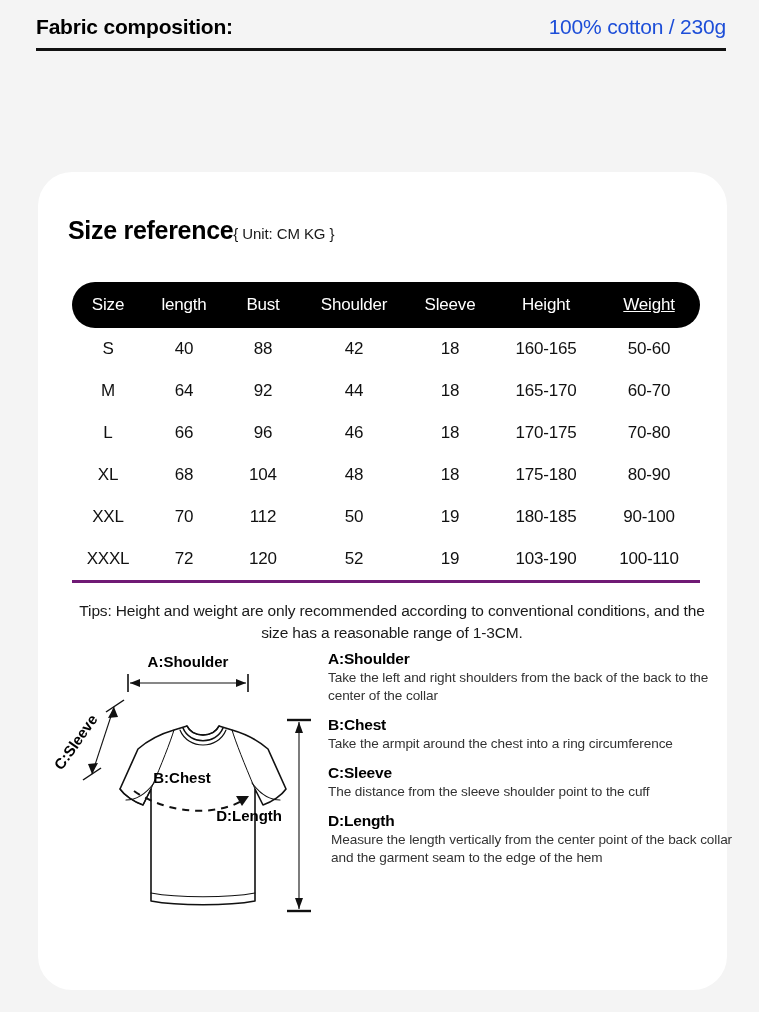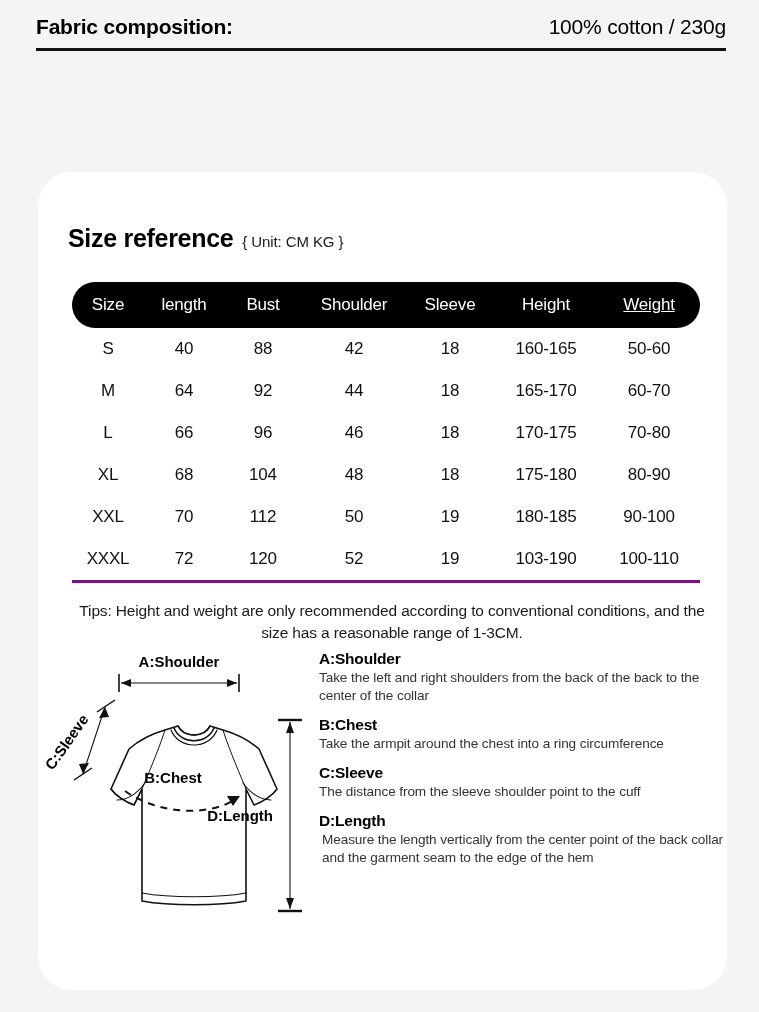--- a/index.html
+++ b/index.html
@@ -33,21 +33,21 @@
   }
   .fabric-label {
     font-size: 21px;
     font-weight: bold;
     color: #000;
     letter-spacing: -0.2px;
   }
   .fabric-value {
     font-size: 21px;
     font-weight: normal;
-    color: #000000;
+    color: #1d4ed8;
     letter-spacing: -0.2px;
   }
   .fabric-rule {
     position: absolute;
     left: 0;
     top: 40px;
     width: 690px;
     height: 3px;
     background: #111;
   }
@@ -60,24 +60,23 @@
     width: 689px;
     height: 818px;
     background: #ffffff;
     border-radius: 34px;
   }
 
   
   .title-row {
     position: absolute;
     left: 30px;
-    top: 52px;
+    top: 44px;
     display: flex;
     align-items: baseline;
-    gap: 9px;
   }
   .title-main {
     font-size: 25px;
     font-weight: bold;
     color: #000;
     letter-spacing: -0.3px;
   }
   .title-unit {
     font-size: 15px;
     font-weight: normal;
@@ -146,21 +145,21 @@
     text-align: center;
     font-size: 15.5px;
     line-height: 1.42;
     color: #1a1a1a;
     letter-spacing: -0.15px;
   }
 
   
   .guide {
     position: absolute;
-    left: 3px;
+    left: 12px;
     top: 478px;
     width: 689px;
     height: 300px;
   }
 
   .diagram {
     position: absolute;
     left: 0px;
     top: 0px;
     width: 300px;

